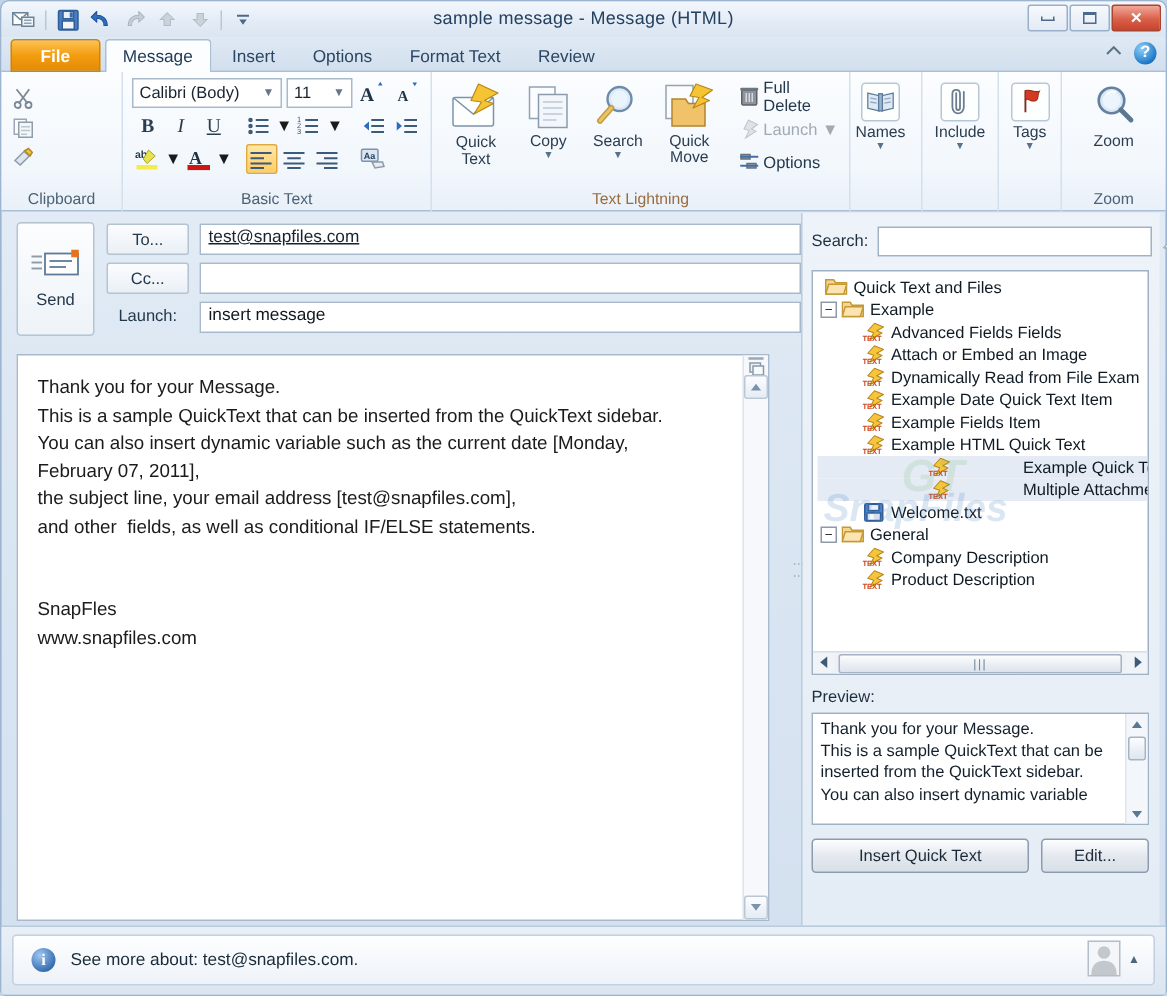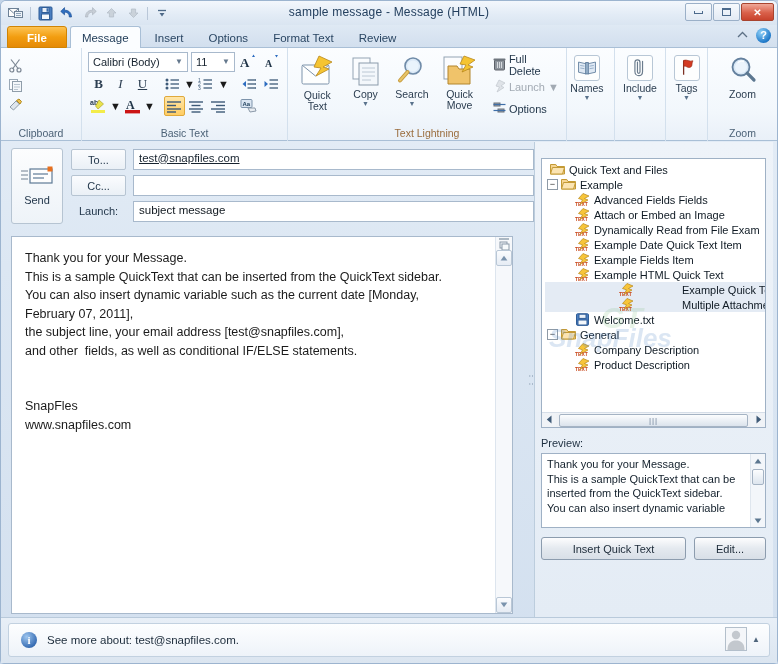--- a/index.html
+++ b/index.html
@@ -705,21 +705,21 @@
           <div class="fieldrow">
             <div class="fieldbtn">To...</div>
             <div class="fieldinput link">test@snapfiles.com</div>
           </div>
           <div class="fieldrow">
             <div class="fieldbtn">Cc...</div>
             <div class="fieldinput"></div>
           </div>
           <div class="fieldrow">
             <div class="fieldlabel">Launch:</div>
-            <div class="fieldinput">subject message</div>
+            <div class="fieldinput">insert message</div>
           </div>
         </div>
       </div>
 
       <div id="bodywrap">
         <div id="bodytext">Thank you for your Message.
 This is a sample QuickText that can be inserted from the QuickText sidebar.
 You can also insert dynamic variable such as the current date [Monday,
 February 07, 2011],
 the subject line, your email address [test@snapfiles.com],
@@ -749,20 +749,30 @@
           </div>
         </div>
       </div>
 
       <div id="vsplit">
         <span class="dots">⋮⋮</span>
       </div>
     </div>
 
     <div id="sidebar">
+      <div id="searchrow">
+        <span class="lb">Search:</span>
+        <input id="searchinput" type="text" value="" style="">
+        <span class="eraser-icon">
+          <svg width="18" height="16" viewBox="0 0 18 16">
+            <path d="M2 12 L9 3.5 L16 6.5 L9.5 14 Z" fill="#eef1f5" stroke="#a6b2be"></path>
+            <path d="M2 12 L9.5 14" fill="none" stroke="#a6b2be"></path>
+          </svg>
+        </span>
+      </div>
 
       <div id="tree">
         <div id="treeitems">
             <div class="trow">
               <span class="spacer-l1" style="width: 3px;"></span>
               <span class="ticon"><svg width="15" height="12" viewBox="0 0 15 12">
                   <path d="M0.5 2 L0.5 11 L14.5 11 L14.5 3.5 L7 3.5 L5.8 1.5 L0.5 1.5 Z" fill="#f6d592" stroke="#c49a35"></path>
                   <path d="M0.5 11 L2.5 4.5 L14.5 4.5 L12.5 11 Z" fill="#fbe4b2" stroke="#c49a35"></path>
                 </svg></span>
               <span>Quick Text and Files</span>

